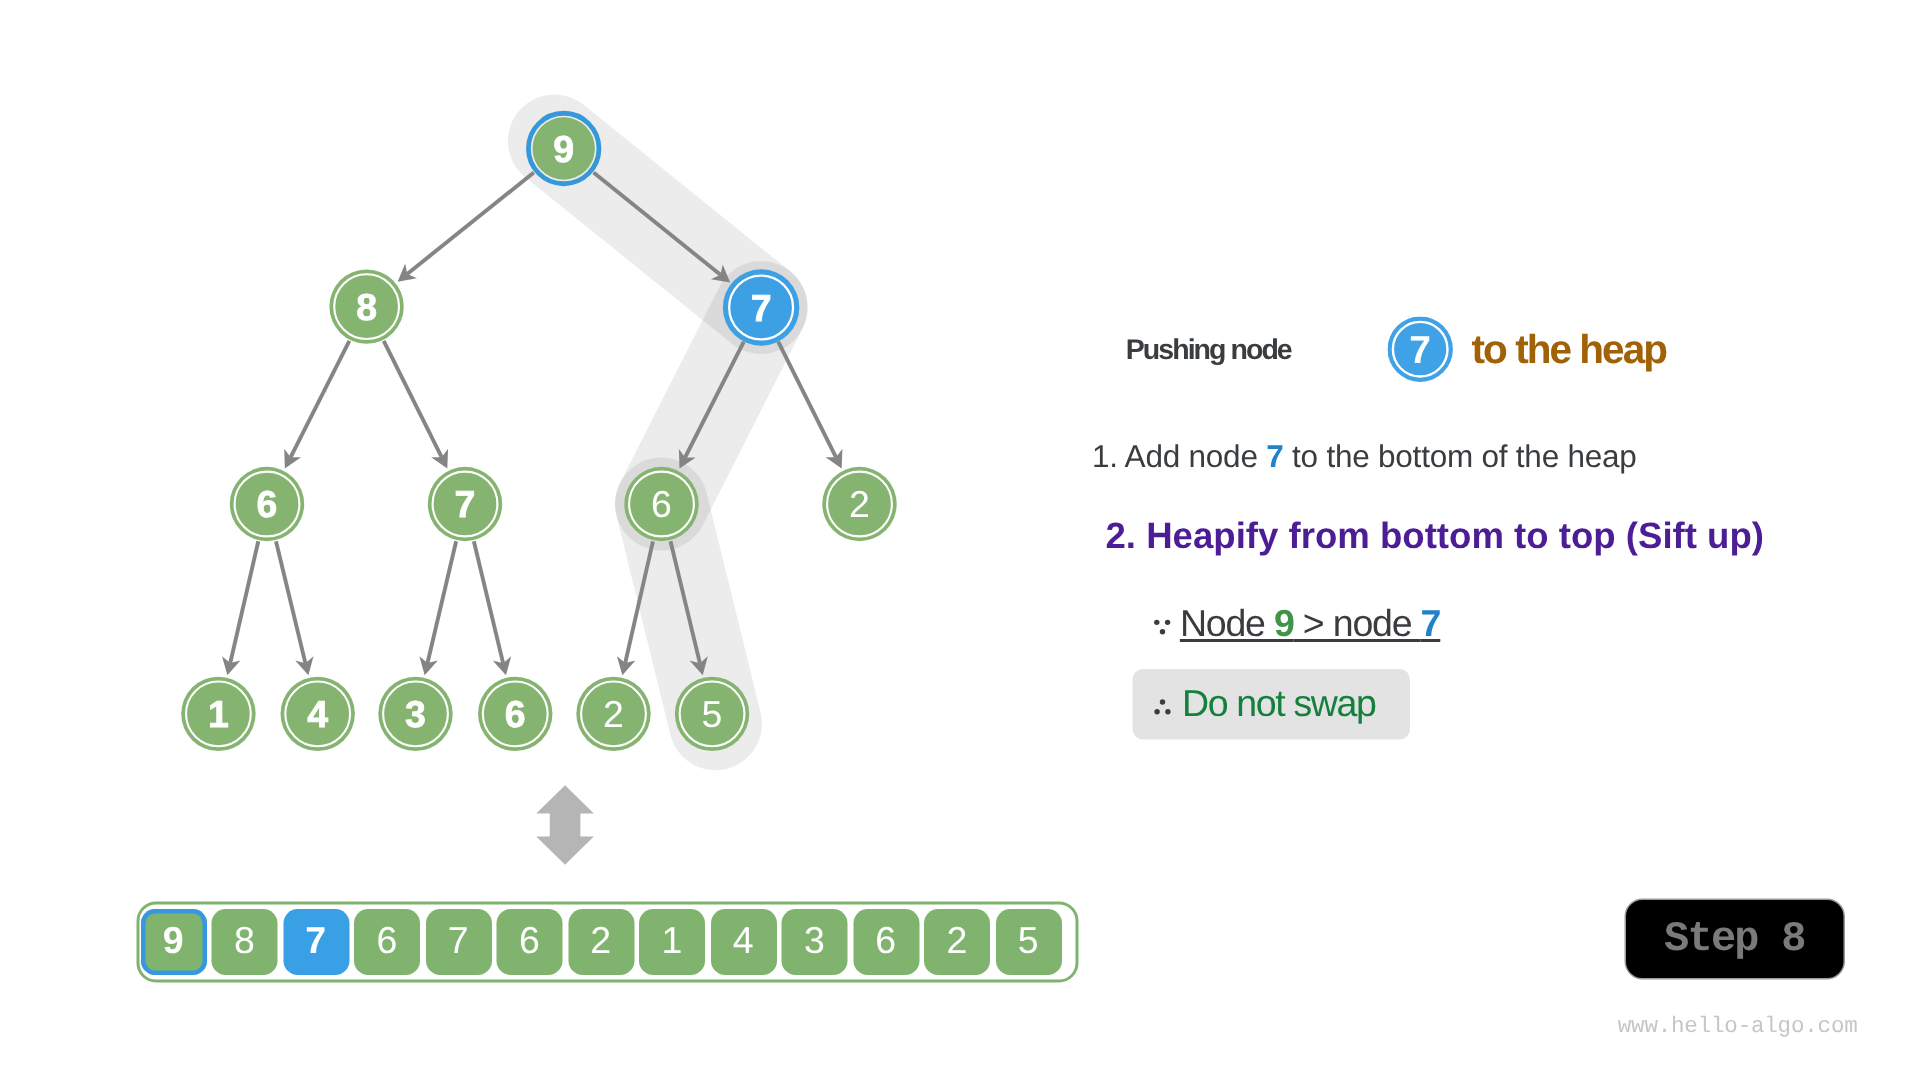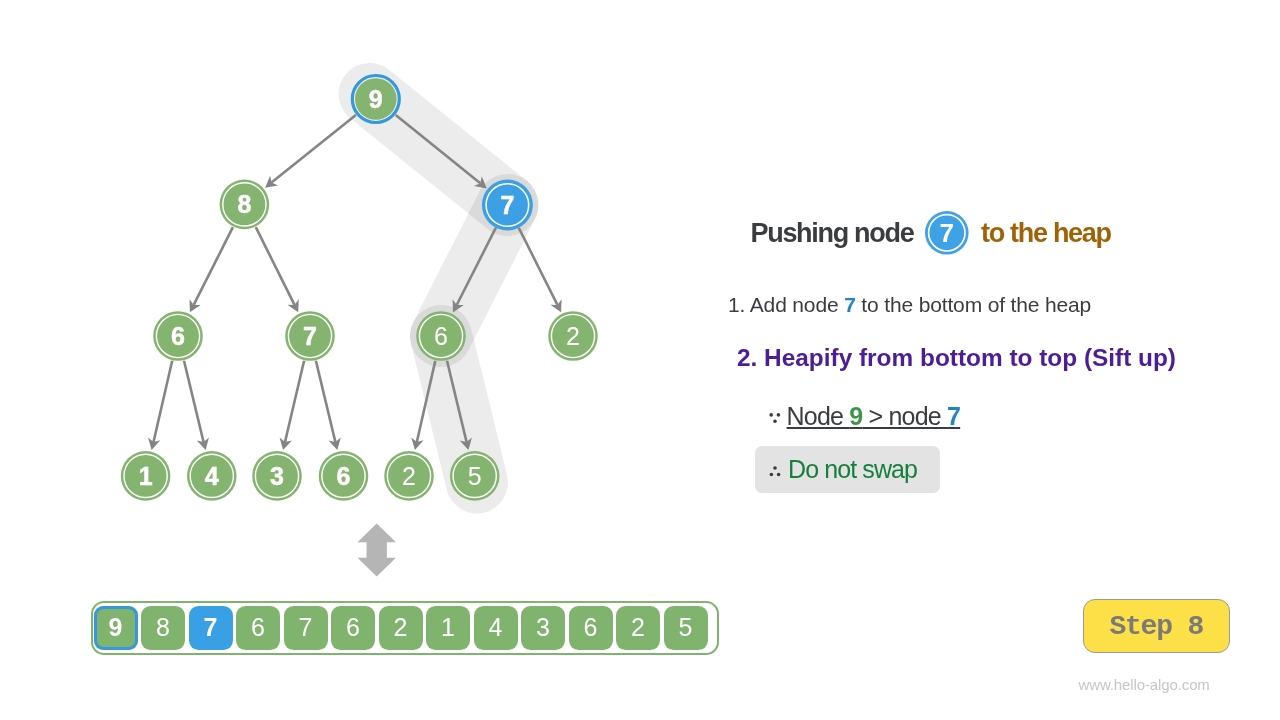--- a/index.html
+++ b/index.html
@@ -118,21 +118,21 @@
     <div class="cell" style="">6</div>
     <div class="cell" style="">2</div>
     <div class="cell" style="">1</div>
     <div class="cell" style="">4</div>
     <div class="cell" style="">3</div>
     <div class="cell" style="">6</div>
     <div class="cell" style="">2</div>
     <div class="cell" style="">5</div>
 </div>
 
-<div class="abs" style="left:750.5px;top:219.5px;font-size:27px;font-weight:bold;color:#3a3d40;line-height:27px;letter-spacing:-1.3px;">Pushing node</div>
+<div class="abs" style="left:750.5px;top:219.5px;font-size:19px;font-weight:bold;color:#3a3d40;line-height:27px;letter-spacing:-1.3px;">Pushing node</div>
 <svg class="abs" style="left:924.8px;top:210.9px" width="44" height="44">
 <circle cx="21.8" cy="21.8" r="21.8" fill="#40a2e6"></circle>
 <circle cx="21.8" cy="21.8" r="18.2" fill="none" stroke="#ffffff" stroke-width="1.6"></circle>
 <text x="21.8" y="21.8" dy="9.4" text-anchor="middle" font-size="26" font-weight="bold" fill="#ffffff">7</text>
 </svg>
 <div class="abs" style="left:981px;top:219.5px;font-size:27px;font-weight:bold;color:#a16207;line-height:27px;letter-spacing:-1.3px;">to the heap</div>
 
 <div class="abs" style="left:728px;top:293.2px;font-size:21px;color:#3a3d40;line-height:24.4px;letter-spacing:-0.15px;">1. Add node <b style="color:#1e83ca">7</b> to the bottom of the heap</div>
 <div class="abs" style="left:737px;top:346.2px;font-size:24.4px;color:#4c1d95;line-height:24.4px;font-weight:bold;">2. Heapify from bottom to top (Sift up)</div>
 
@@ -144,18 +144,18 @@
 <div class="abs" style="left:786.6px;top:403.7px;font-size:25px;color:#3a3d40;line-height:25px;letter-spacing:-0.8px;text-decoration:underline;">Node <b style="color:#3f9447">9</b> &gt; node <b style="color:#1e83ca">7</b></div>
 
 <div class="abs" style="left:754.7px;top:446.3px;width:185.1px;height:46.4px;background:#e3e3e3;border-radius:7px;"></div>
 <svg class="abs" style="left:768px;top:465.6px" width="14" height="12">
 <circle cx="7" cy="2" r="1.8" fill="#3a3d40"></circle>
     <circle cx="3.4" cy="8.5" r="1.8" fill="#3a3d40"></circle>
     <circle cx="10.6" cy="8.5" r="1.8" fill="#3a3d40"></circle>
 </svg>
 <div class="abs" style="left:788px;top:457.2px;font-size:25px;color:#15803d;line-height:25px;letter-spacing:-0.9px;">Do not swap</div>
 
-<div class="abs" style="left:1082.5px;top:599.4px;width:147.5px;height:53.5px;background:#fde047;border:1.5px solid #9a9a9a;
+<div class="abs" style="left:1082.5px;top:599.4px;width:147.5px;height:53.5px;background:#000000;border:1.5px solid #9a9a9a;
 border-radius:12px;box-sizing:border-box;display:flex;align-items:center;justify-content:center;
 font-family:'Liberation Mono',monospace;font-weight:bold;font-size:28px;color:#7a7a7a;letter-spacing:-1.18px;">
     <span>Step 8</span>
   </div>
 
-<div class="abs" style="left:1078.5px;top:677.1px;font-family:Liberation Sans, sans-serif;font-size:15px;color:#c6c6c6;letter-spacing:-0.12px;line-height:15px;">www.hello-algo.com</div>
+<div class="abs" style="left:1078.5px;top:677.1px;font-family:Liberation Mono, monospace;font-size:15px;color:#c6c6c6;letter-spacing:-0.12px;line-height:15px;">www.hello-algo.com</div>
 </body></html>

